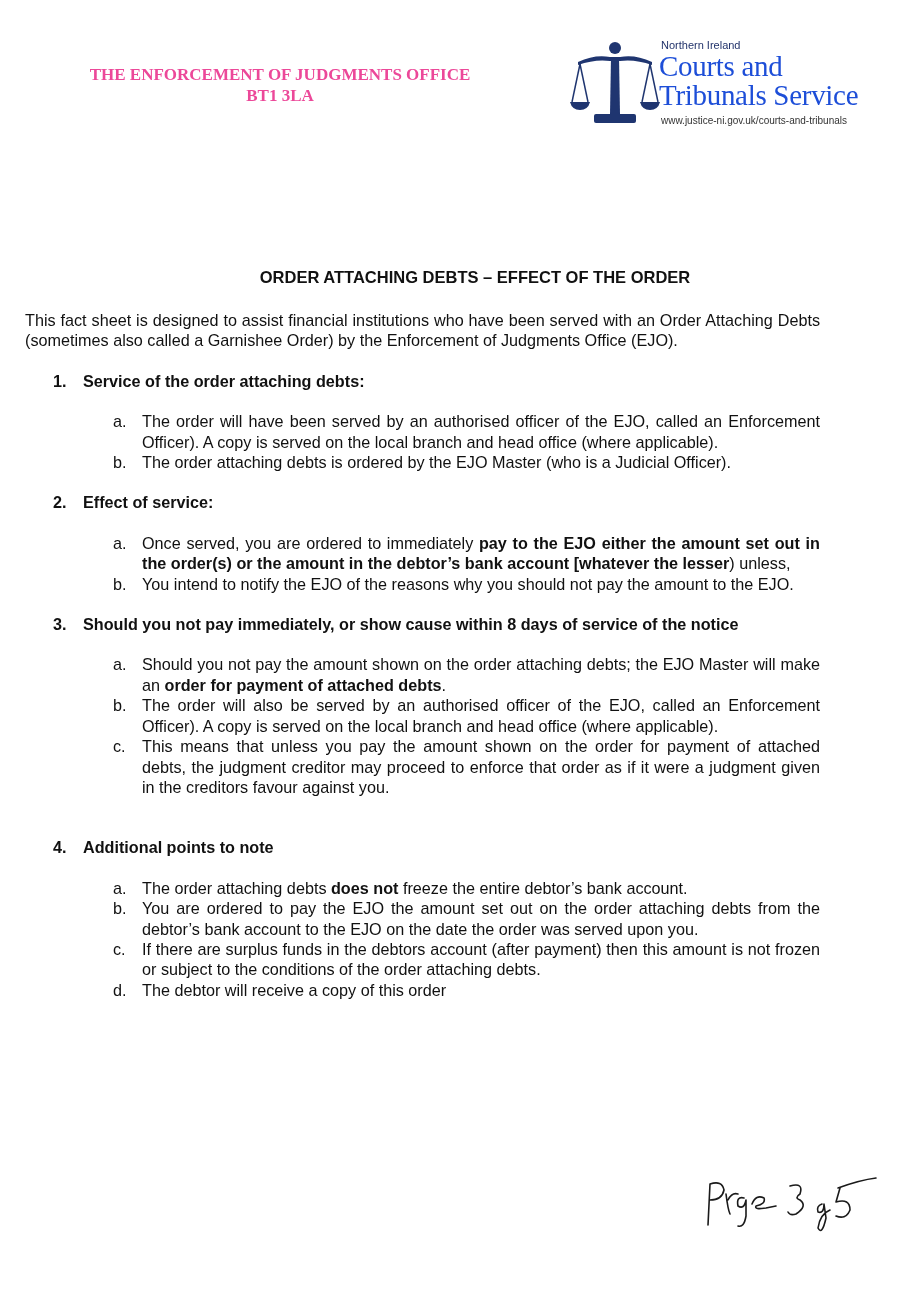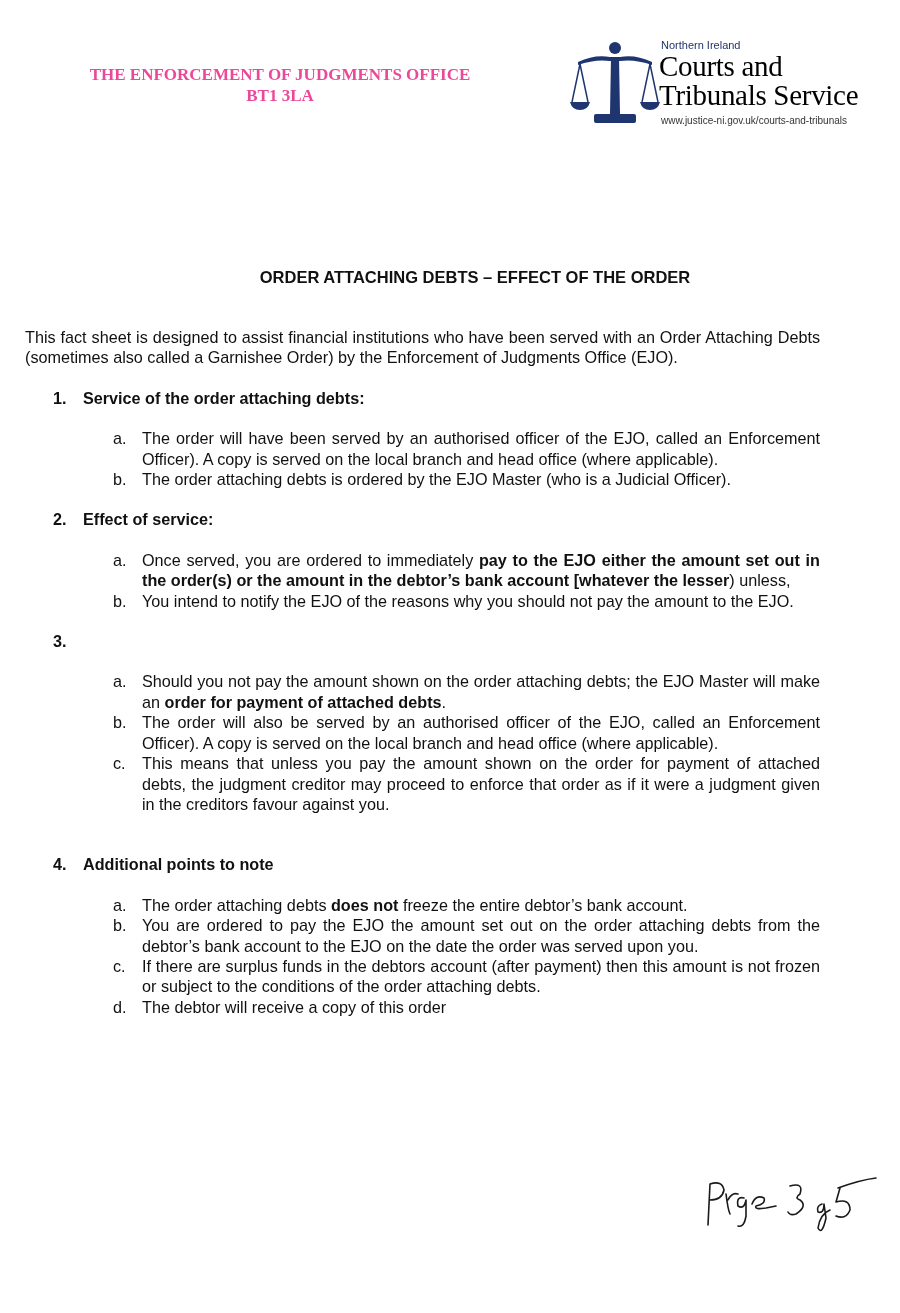--- a/index.html
+++ b/index.html
@@ -1,25 +1,25 @@
 <!DOCTYPE html>
 <html><head>
 <meta charset="utf-8">
 <style>
   html, body { margin: 0; padding: 0; background: #ffffff; }
   body { width: 900px; height: 1313px; position: relative; overflow: hidden; color: #111; font-family: "Liberation Sans", sans-serif; }
   .office-header { position: absolute; left: 62px; top: 64px; width: 436px; text-align: center; font-family: "Liberation Serif", serif; font-weight: bold; font-size: 17px; line-height: 21px; color: #ec4899; }
   .logo { position: absolute; left: 566px; top: 38px; width: 320px; height: 92px; }
   .logo .scales { position: absolute; left: 4px; top: 2px; width: 90px; height: 86px; }
   .logo .ni { position: absolute; left: 95px; top: 1px; font-size: 11px; color: #22336b; }
-  .logo .courts { position: absolute; left: 93px; top: 14px; font-family: "Liberation Serif", serif; font-size: 29px; line-height: 29px; color: #000000; white-space: nowrap; letter-spacing: -0.3px; }
+  .logo .courts { position: absolute; left: 93px; top: 14px; font-family: "Liberation Serif", serif; font-size: 29px; line-height: 29px; color: #1d4ed8; white-space: nowrap; letter-spacing: -0.3px; }
   .logo .url { position: absolute; left: 95px; top: 77px; font-size: 10px; color: #333; white-space: nowrap; }
   .title { position: absolute; left: 12px; top: 268px; width: 870px; text-align: center; font-weight: bold; font-size: 16.5px; margin-left: 28px; }
   .content { position: absolute; left: 25px; top: 310px; width: 795px; font-size: 16.2px; line-height: 20.4px; }
-  .intro { margin: 17px 0 20px 0; text-align: justify; }
+  .intro { margin: 0 0 20px 0; text-align: justify; }
   .section { margin: 0; }
   .sec-head { font-weight: bold; margin: 0 0 20px 0; display: flex; }
   .sec-num { width: 30px; padding-left: 28px; }
   .sub-list { margin: 0 0 20px 0; padding: 0; list-style: none; }
   .sub-item { display: flex; margin: 0; }
   .sub-letter { width: 29px; padding-left: 88px; flex: none; }
   .sub-text { flex: 1; text-align: justify; }
   .b { font-weight: bold; }
   .gap { height: 20px; }
   .signature { position: absolute; left: 700px; top: 1170px; width: 190px; height: 70px; }
@@ -90,20 +90,21 @@
       <li class="sub-item">
         <span class="sub-letter">b.</span>
         <span class="sub-text">You intend to notify the EJO of the reasons why you should not pay the amount to the EJO.</span>
       </li>
     </ul>
   </div>
 
   <div class="section">
     <div class="sec-head">
       <span class="sec-num">3.</span>
+      <span>Should you not pay immediately, or show cause within 8 days of service of the notice</span>
     </div>
     <ul class="sub-list">
       <li class="sub-item">
         <span class="sub-letter">a.</span>
         <span class="sub-text"><span>Should you not pay the amount shown on the order attaching debts; the EJO Master will make an </span><span class="b">order for payment of attached debts</span><span>.</span></span>
       </li>
       <li class="sub-item">
         <span class="sub-letter">b.</span>
         <span class="sub-text">The order will also be served by an authorised officer of the EJO, called an Enforcement Officer).  A copy is served on the local branch and head office (where applicable).</span>
       </li>

